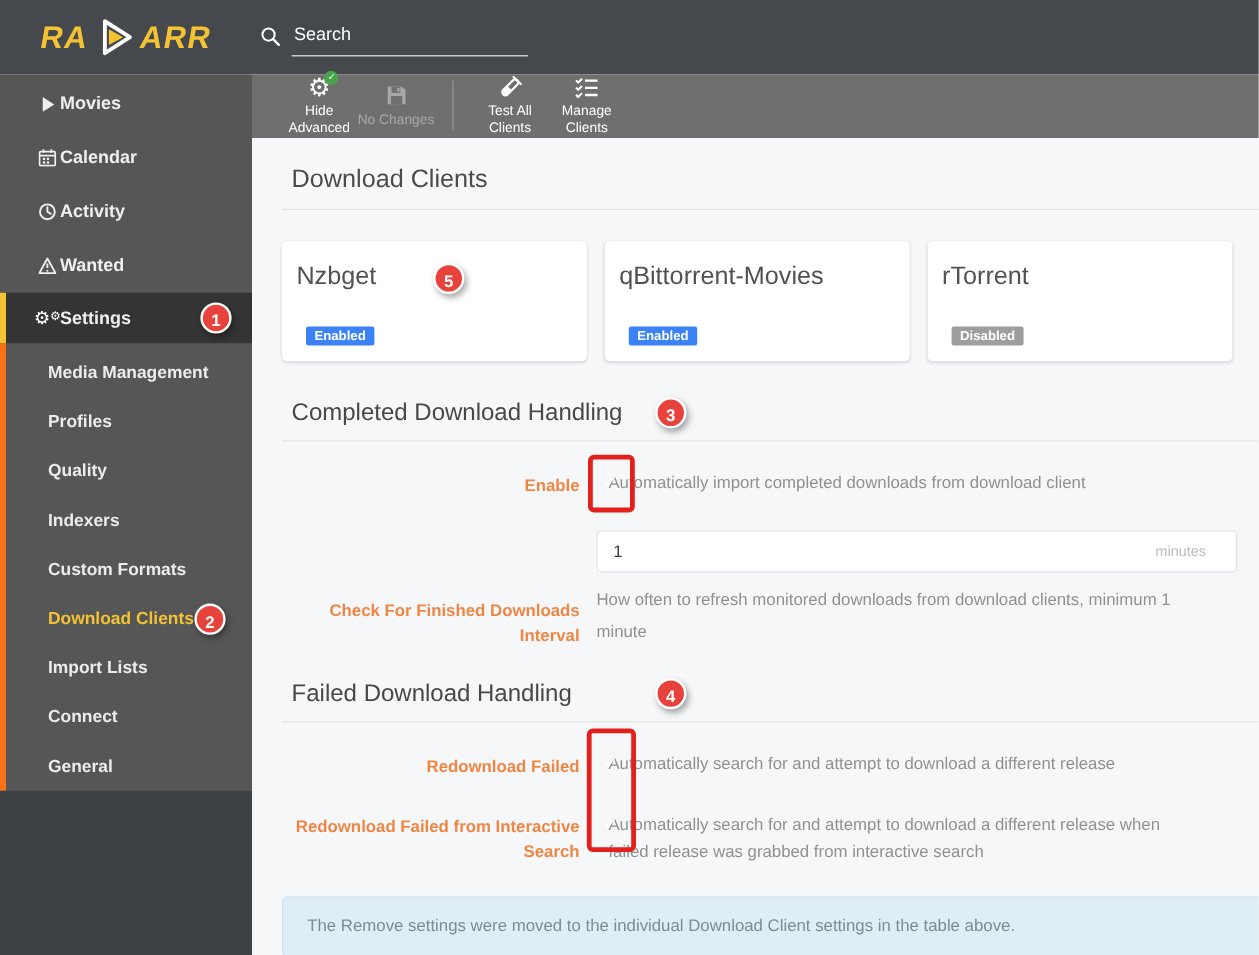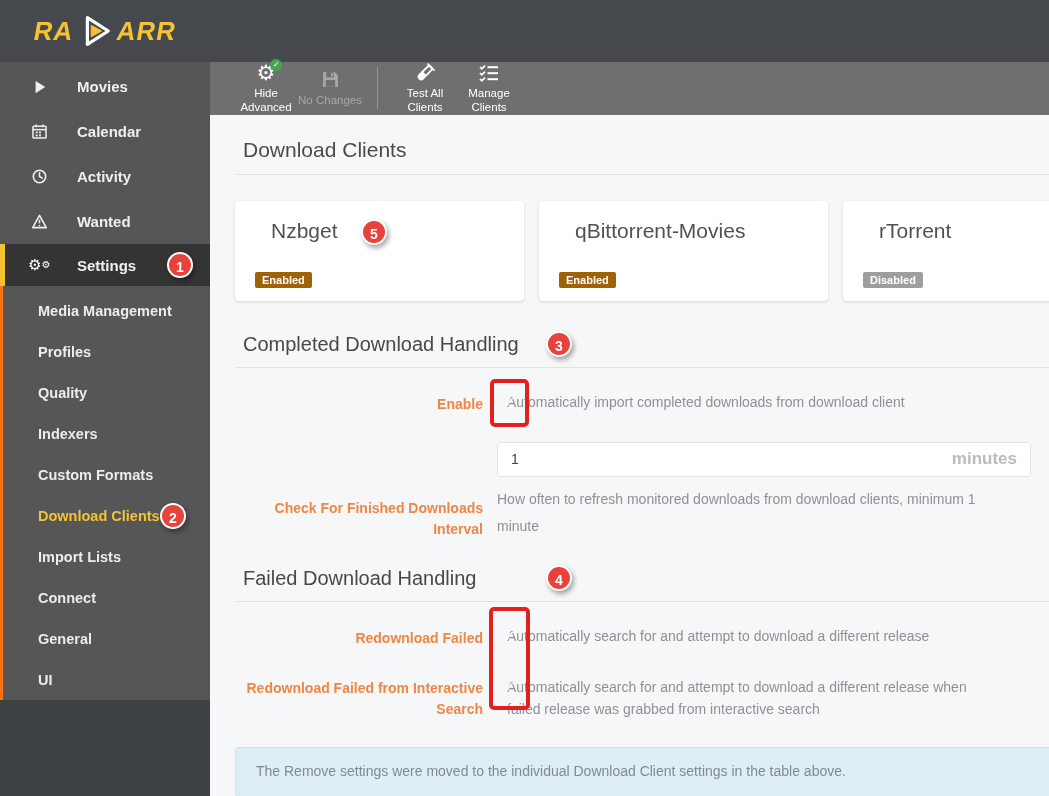--- a/index.html
+++ b/index.html
@@ -22,29 +22,29 @@
     font-family:"Liberation Sans","DejaVu Sans",sans-serif;
   }
   .search-input::placeholder { color:#fdfdfd; opacity:1; }
 
   
   .body-row { display:flex; height:734px; }
 
   
   .sidebar { width:210px; background:#565656; flex-shrink:0; display:flex; flex-direction:column; }
   .nav-item {
-    height:45px; display:flex; align-items:center; padding-left:31px; gap:29px;
+    height:45px; display:flex; align-items:center; padding-left:31px; gap:2px;
     color:#efefef; font-size:15px; font-weight:bold; cursor:pointer;
   }
   .nav-item:first-child { margin-top:2px; }
   .nav-icon { width:17px; height:17px; display:inline-flex; align-items:center; justify-content:center; flex-shrink:0; }
   .nav-item.active {
     height:42px; background:#343434; border-left:5px solid #f3c334; padding-left:26px; position:relative;
   }
-  .submenu { border-left:3px solid #f97316; padding-top:4px; }
+  .submenu { border-left:5px solid #f97316; padding-top:4px; }
   .sub-item {
     height:41px; display:flex; align-items:center; padding-left:35px;
     color:#ececec; font-size:14.5px; font-weight:bold; cursor:pointer; position:relative;
   }
   .sub-item.selected { color:#f3c334; }
   .sidebar-footer { flex:1; background:#3f4245; }
 
   
   .main { flex:1; display:flex; flex-direction:column; min-width:0; }
   .toolbar { height:60px; background:#6f6f6f; display:flex; align-items:center; padding-left:24px; }
@@ -60,29 +60,29 @@
     position:absolute; top:-3px; right:-7px; width:12px; height:12px; border-radius:50%;
     background:#48a54c; color:#fff; font-size:8px; line-height:12px; text-align:center;
   }
 
   
   .content { flex:1; background:#f6f7f8; padding-left:25px; position:relative; }
   .page-title { font-size:21px; font-weight:normal; color:#4b4b4b; margin:23px 0 12px 8px; }
   .rule { border:0; border-top:1px solid #e3e3e3; width:915px; }
   .cards-row { display:flex; gap:15px; margin-top:26px; width:915px; }
   .client-card {
-    width:289px; height:100px; background:#fff; border-radius:4px;
-    box-shadow:0 1px 3px rgba(0,0,0,0.14); padding:18px 36px; position:relative; cursor:pointer;
+    width:254px; height:100px; background:#fff; border-radius:4px;
+    box-shadow:0 1px 3px rgba(0,0,0,0.14); padding:18px 12px; position:relative; cursor:pointer;
   }
   .client-name { font-size:21px; color:#515151; font-weight:normal; }
   .status-badge {
     position:absolute; left:20px; bottom:13px; font-size:11px; font-weight:bold; color:#fff;
     padding:2px 7px; border-radius:2px;
   }
-  .badge-enabled { background:#a16207; }
+  .badge-enabled { background:#3b82f6; }
   .badge-disabled { background:#9e9e9e; }
 
   .section-title { font-size:20px; font-weight:normal; color:#484848; margin:32px 0 11px 8px; position:relative; }
   .form-group { margin-top:22px; }
   .form-row { display:flex; align-items:flex-end; margin-bottom:27px; }
   .form-label {
     width:248px; text-align:right; color:#ee8745; font-weight:bold; font-size:14px;
     line-height:21px; padding-top:3px; flex-shrink:0;
   }
   .form-control { margin-left:14px; display:flex; align-items:flex-start; }
@@ -93,21 +93,21 @@
   .checkbox::after {
     content:"✓"; position:absolute; left:0; top:0; width:25px; height:25px;
     color:#fff; font-size:16px; line-height:25px; text-align:center; font-weight:bold;
   }
   .help-inline { font-size:14px; color:#8e9194; line-height:25px; max-width:475px; }
   .help-inline.two-line { line-height:22px; padding-top:1px; }
   .text-input {
     width:534px; height:35px; background:#fff; border:1px solid #dfe3e6; border-radius:4px;
     position:relative; display:flex; align-items:center; padding:0 13px; font-size:14px; color:#3f3f3f;
   }
-  .input-unit { position:absolute; right:13px; color:#b7bcc0; font-size:17px;font-weight:bold; }
+  .input-unit { position:absolute; right:25px; color:#b7bcc0; font-size:12px; }
   .help-block { font-size:14px; color:#8e9194; width:505px; line-height:27px; margin-top:9px; }
 
   .info-banner {
     margin-top:27px; width:915px; height:50px; background:#dfeef5; border:1px solid #cbe1ee;
     border-radius:4px; padding:15px 20px; font-size:14px; color:#7e8b94;
   }
 
   
   .ann-circle {
     position:absolute; width:26px; height:26px; border-radius:50%;
@@ -126,20 +126,27 @@
 <body>
 
 <div class="header">
   <div class="logo-area">
     <span class="logo-text">RA</span>
     <svg class="logo-play" viewBox="0 0 40 40">
       <polygon points="12,6 34,20 12,34" fill="none" stroke="#ffffff" stroke-width="3.4" stroke-linejoin="round"></polygon>
       <polygon points="16,14 27,20 16,26" fill="#f3c334" stroke="#f3c334" stroke-linejoin="round"></polygon>
     </svg>
     <span class="logo-text">ARR</span>
+  </div>
+  <div class="search-area">
+    <svg class="search-icon" viewBox="0 0 20 20">
+      <circle cx="8" cy="8" r="6" fill="none" stroke="#ffffff" stroke-width="2"></circle>
+      <line x1="12.5" y1="12.5" x2="18" y2="18" stroke="#ffffff" stroke-width="2.4" stroke-linecap="round"></line>
+    </svg>
+    <input class="search-input" type="text" placeholder="Search" style="">
   </div>
 </div>
 
 <div class="body-row">
 
   <div class="sidebar">
     <div class="nav-item">
       <span class="nav-icon">
         <svg viewBox="0 0 16 16" width="14" height="14">
             <polygon points="3,1 14,8 3,15" fill="#efefef"></polygon>
@@ -208,23 +215,20 @@
       </div>
       <div class="sub-item">
         <span>Import Lists</span>
       </div>
       <div class="sub-item">
         <span>Connect</span>
       </div>
       <div class="sub-item">
         <span>General</span>
       </div>
-      <div class="sub-item">
-        <span>UI</span>
-      </div>
     </div>
     <div class="sidebar-footer"></div>
   </div>
 
   <div class="main">
     <div class="toolbar">
       <div class="tool-btn">
         <span class="tb-icon">
           <span class="gear-glyph">⚙</span>
           <span class="check-badge">✓</span>

